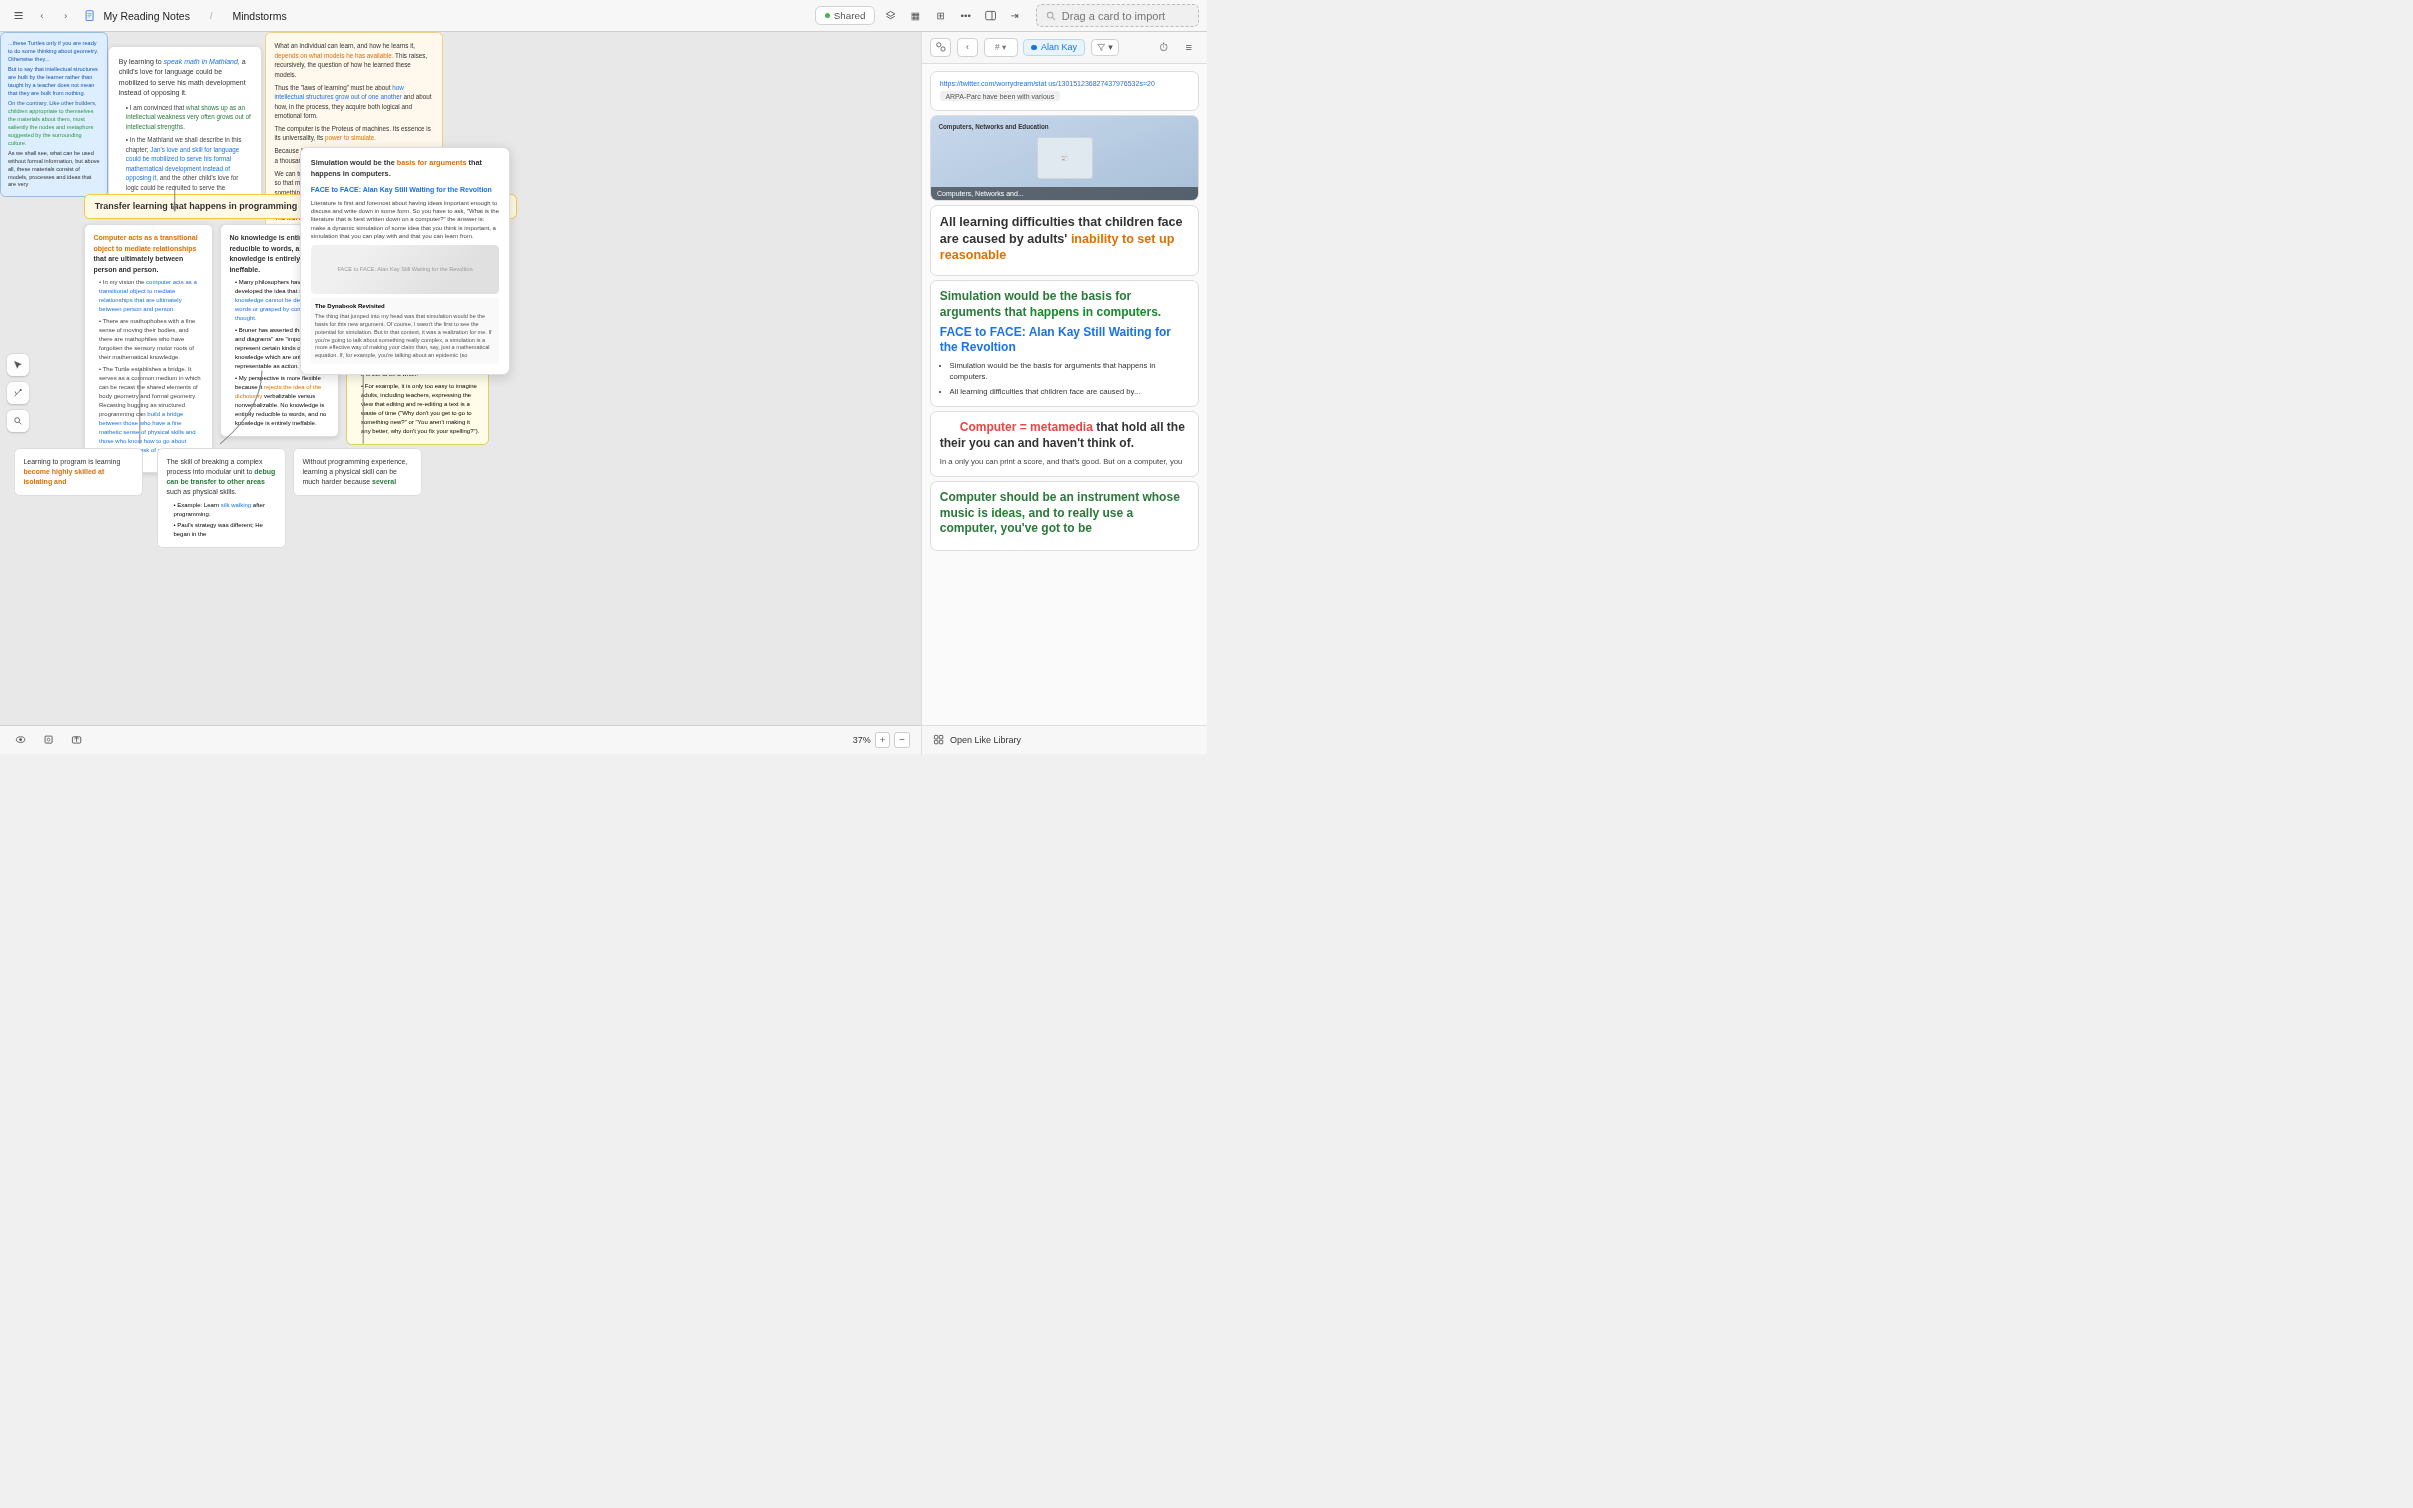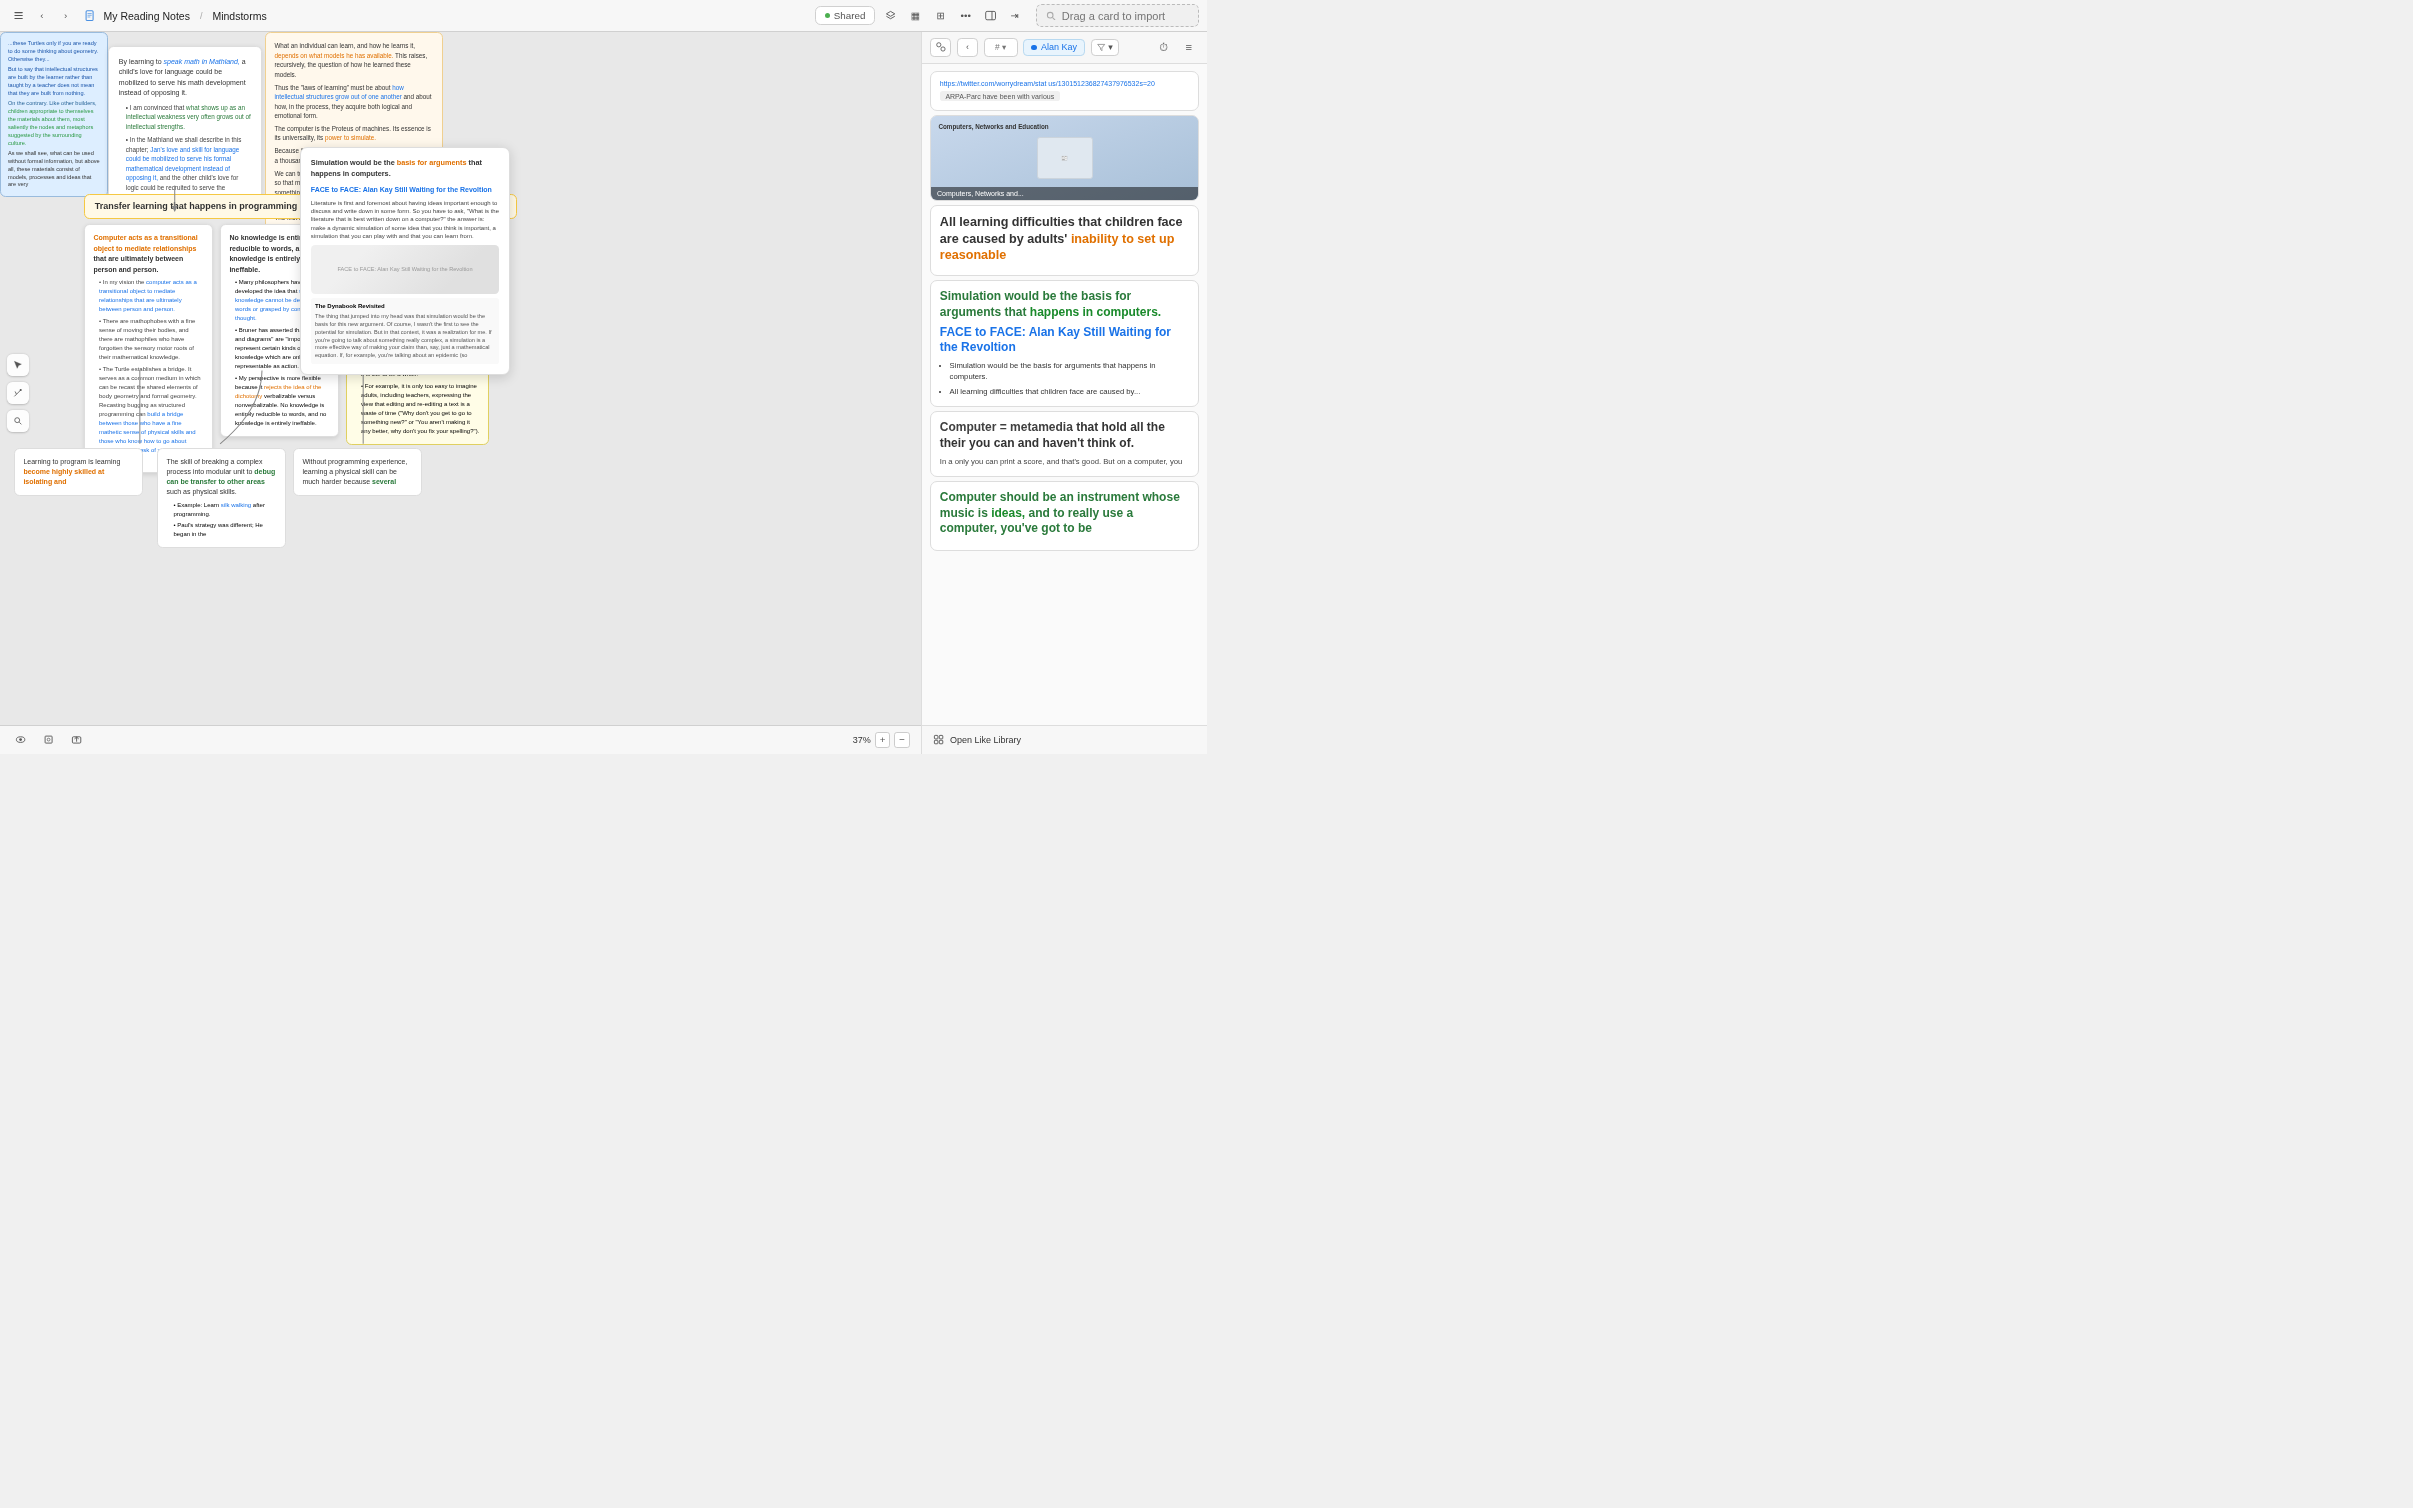--- a/index.html
+++ b/index.html
@@ -43,21 +43,21 @@
       width: 19.6px; height: 19.6px;
       border: none; background: none;
       border-radius: 4.2px;
       cursor: pointer;
       display: flex; align-items: center; justify-content: center;
       color: #555;
     }
     .breadcrumb {
       display: flex;
       align-items: center;
-      gap: 10px;
+      gap: 20px;
       font-size: 10.5px;
       font-weight: 500;
       color: #222;
     }
     .breadcrumb-sep {
       color: #aaa;
       font-size: 9px;
     }
     .breadcrumb-current {
       color: #222;
@@ -575,21 +575,21 @@
       background: white;
       border: 0.7px solid #ddd;
       border-radius: 7px;
       padding: 8.4px;
     }
     .panel-computer-card .comp-title {
       font-size: 12px;
       font-weight: 700;
       line-height: 1.3;
     }
-    .panel-computer-card .comp-title .green { color: #404040; }
+    .panel-computer-card .comp-title .green { color: #ef4444; margin-left: 20px; }
     .panel-computer-card .comp-title .black { color: #333; }
     .panel-computer-card .comp-body {
       font-size: 7.7px;
       color: #444;
       line-height: 1.5;
       margin-top: 4.2px;
     }
 
     
     .panel-footer {

